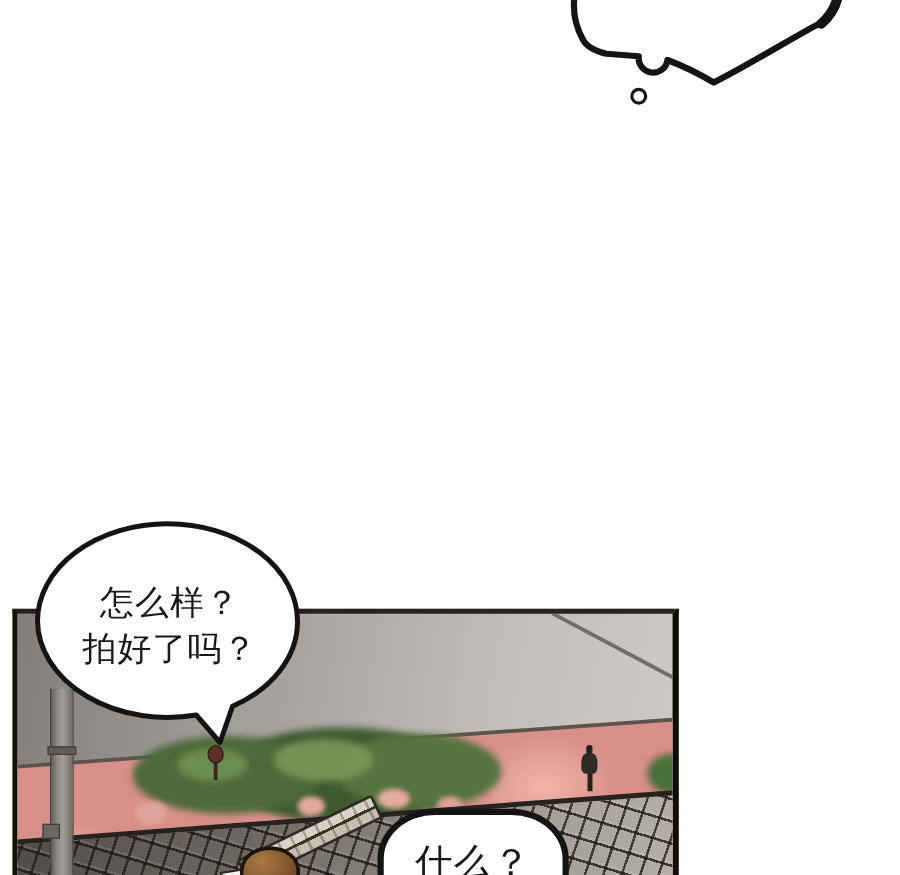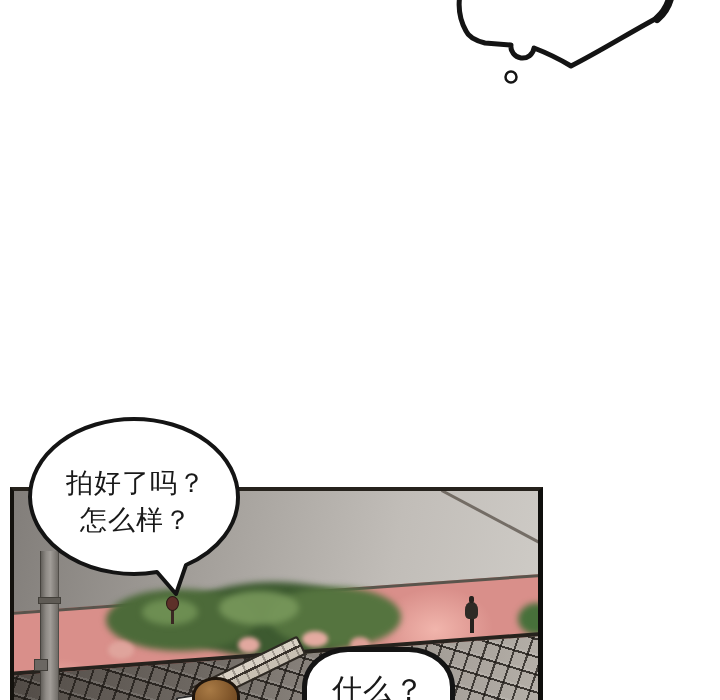--- a/index.html
+++ b/index.html
@@ -150,21 +150,21 @@
   </div>
 
   <svg class="bubble-svg" style="left:15px;top:405px;width:240px;height:215px;z-index:5;" viewBox="15 405 240 215">
     <path d="M30,497 A104,78 0 0 1 134,419
              A104,78 0 0 1 238,497
              A104,78 0 0 1 186,565
              L176,594 L157,572
              A104,78 0 0 1 30,497 Z" fill="#ffffff" stroke="#141414" stroke-width="4" stroke-linejoin="round"></path>
   </svg>
   <div class="bubble-text" id="speech-left-text" style="z-index:5;">
+    <span>怎么样？</span>
     <span>拍好了吗？</span>
-    <span>怎么样？</span>
   </div>
 
   <div id="speech-bottom">
     <span class="bubble-text">什么？</span>
   </div>
 
 </div>
 
 </body></html>

